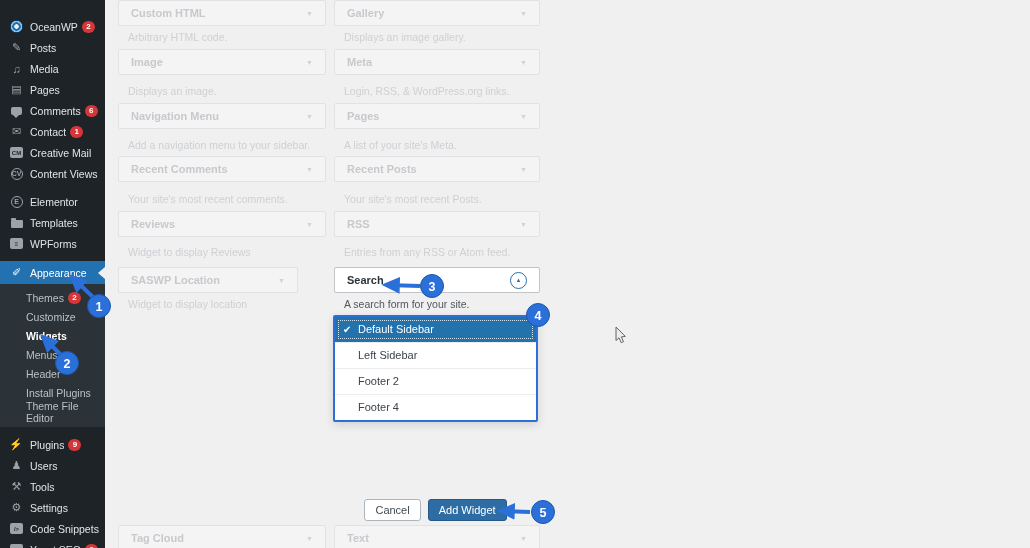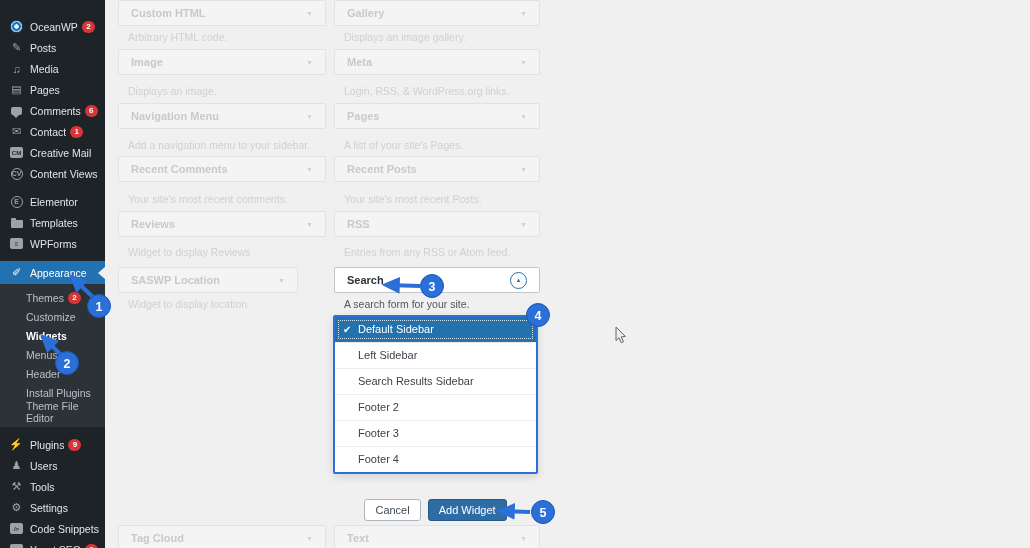--- a/index.html
+++ b/index.html
@@ -209,21 +209,21 @@
       <div class="wdesc" style="left: 344px; top: 85px;">Login, RSS, &amp; WordPress.org links.</div>
       <div class="wcard" style="left: 118px; top: 103px; width: 208px;">
         <span>Navigation Menu</span>
         <span class="chev">▼</span>
       </div>
       <div class="wdesc" style="left: 128px; top: 139px;">Add a navigation menu to your sidebar.</div>
       <div class="wcard" style="left: 334px; top: 103px; width: 206px;">
         <span>Pages</span>
         <span class="chev">▼</span>
       </div>
-      <div class="wdesc" style="left: 344px; top: 139px;">A list of your site's Pages.</div>
+      <div class="wdesc" style="left: 344px; top: 139px;">A list of your site's Meta.</div>
       <div class="wcard" style="left: 118px; top: 156px; width: 208px;">
         <span>Recent Comments</span>
         <span class="chev">▼</span>
       </div>
       <div class="wdesc" style="left: 128px; top: 193px;">Your site's most recent comments.</div>
       <div class="wcard" style="left: 334px; top: 156px; width: 206px;">
         <span>Recent Posts</span>
         <span class="chev">▼</span>
       </div>
       <div class="wdesc" style="left: 344px; top: 193px;">Your site's most recent Posts.</div>
@@ -255,23 +255,21 @@
       </div>
       <div class="wcard" style="left: 334px; top: 525px; width: 206px;">
         <span>Text</span>
         <span class="chev">▼</span>
       </div>
     </div>
 
   <div id="dropdown">
       <div class="dd-option selected"><span class="dd-check">✔</span><span>Default Sidebar</span></div>
       <div class="dd-option"><span>Left Sidebar</span></div>
-      <div class="dd-option"><span>Search Results Sidebar</span></div>
       <div class="dd-option"><span>Footer 2</span></div>
-      <div class="dd-option"><span>Footer 3</span></div>
       <div class="dd-option"><span>Footer 4</span></div>
     </div>
 
   <div id="actions">
     <button class="btn btn-cancel">Cancel</button>
     <button class="btn btn-primary">Add Widget</button>
   </div>
 
   <svg id="annotations" width="1030" height="548" viewBox="0 0 1030 548">
     <defs>

